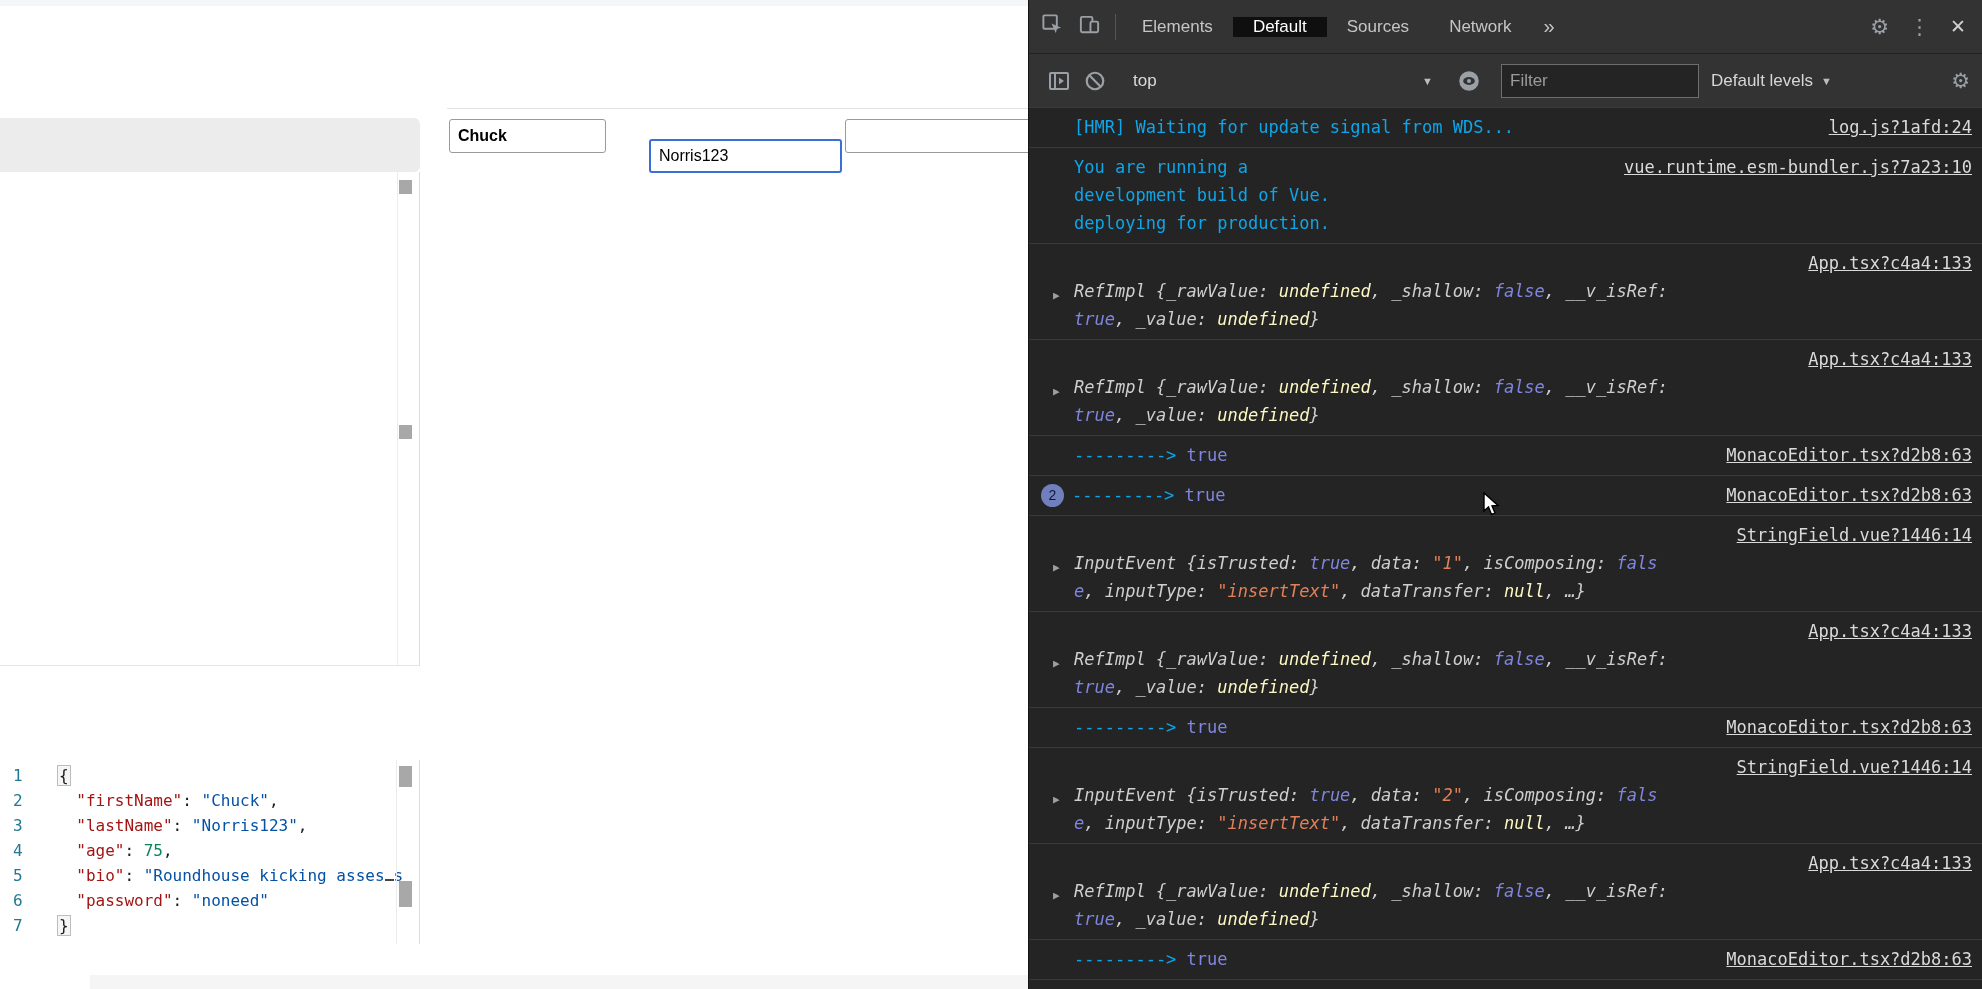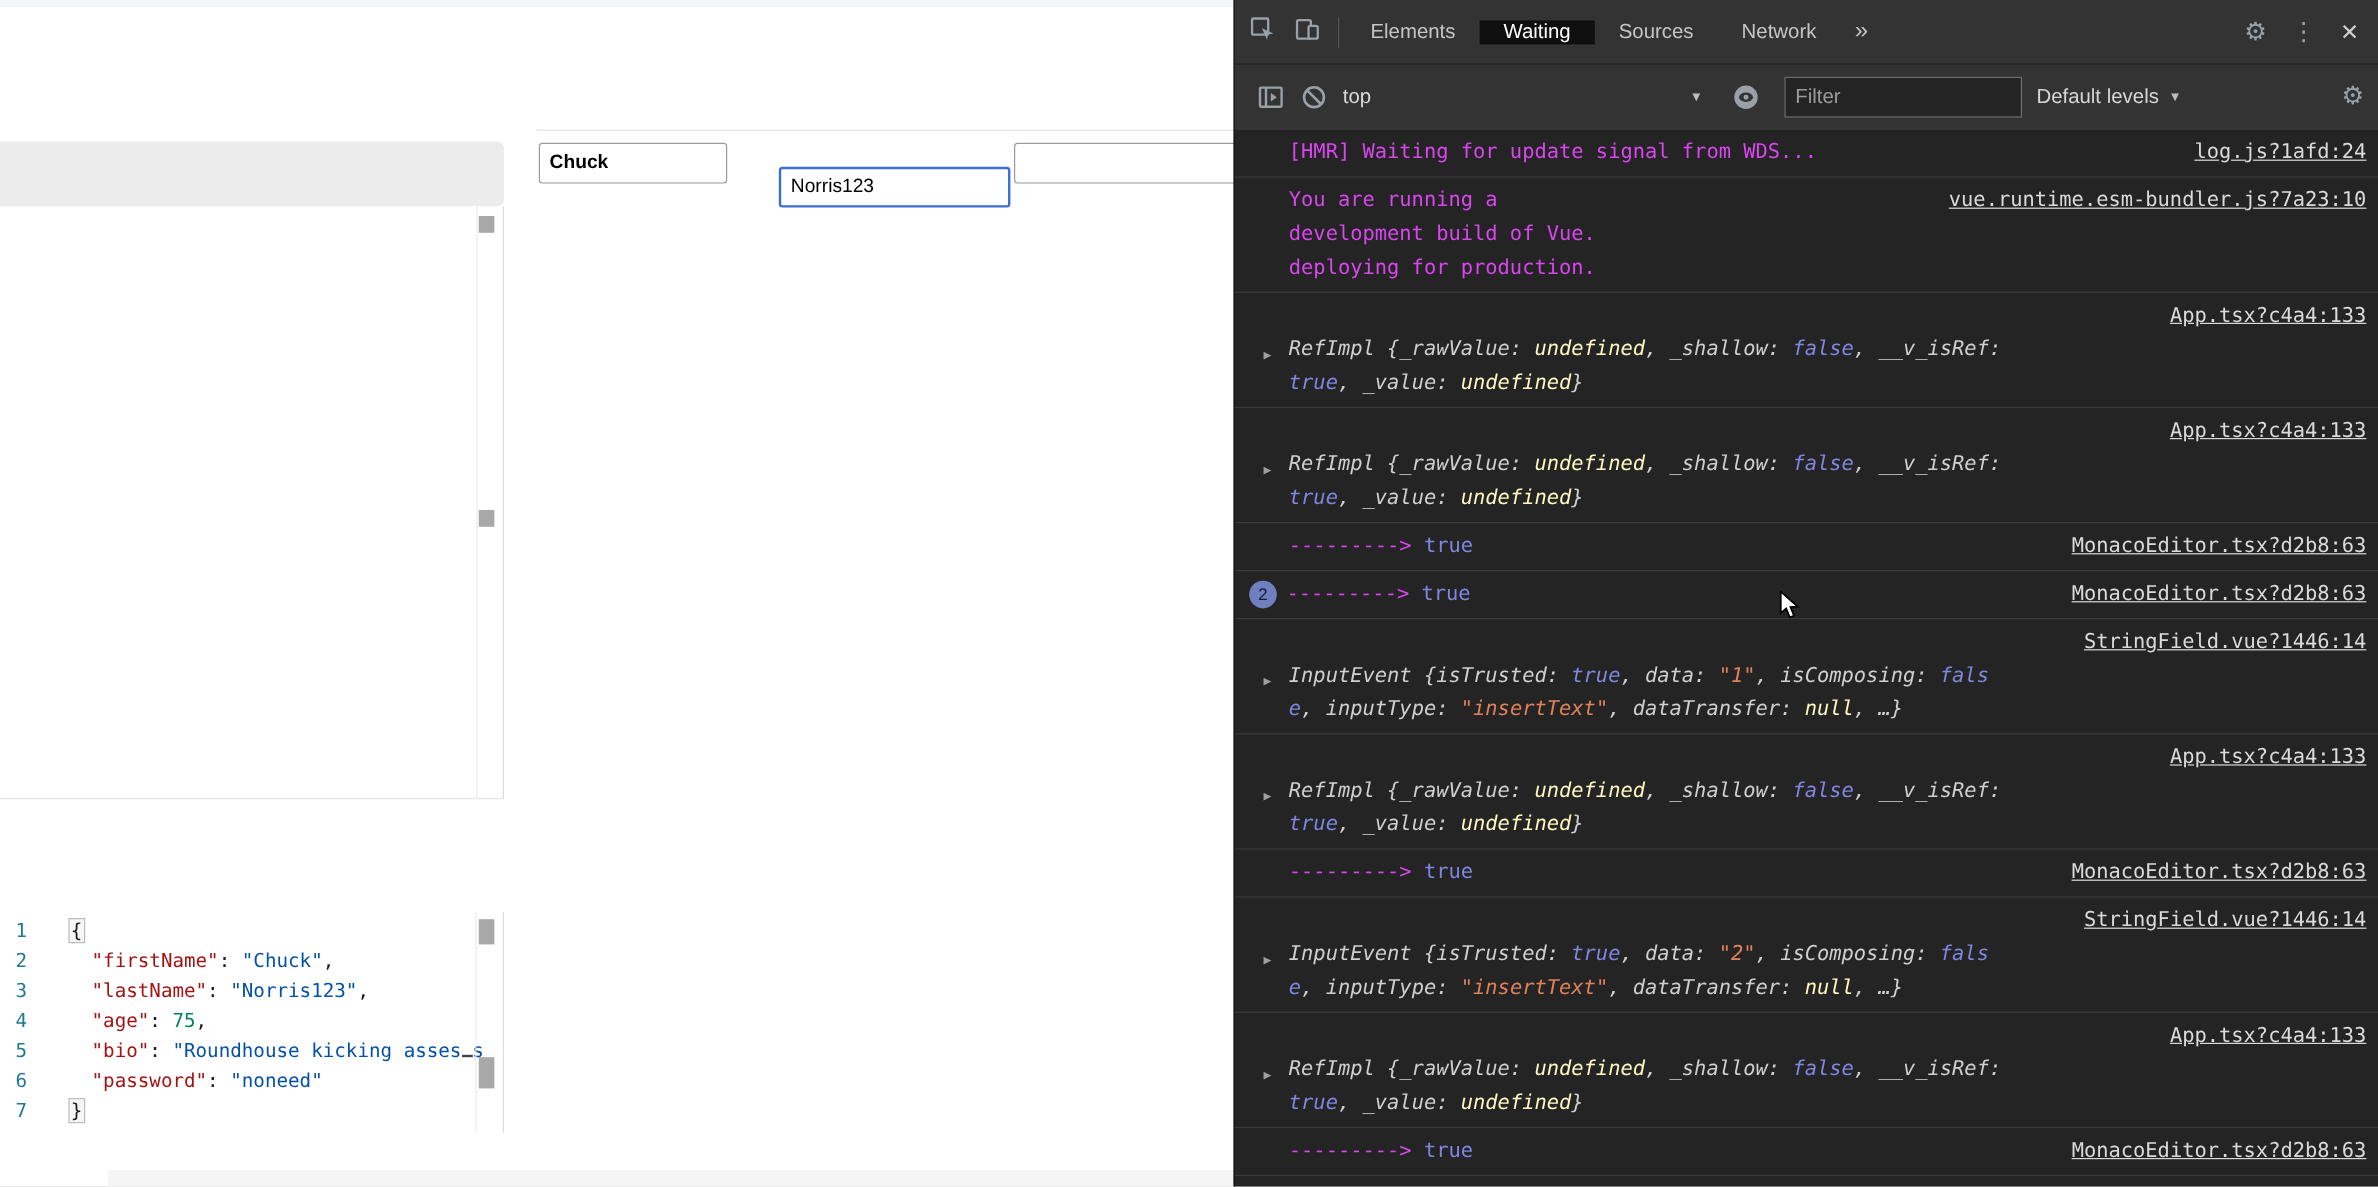--- a/index.html
+++ b/index.html
@@ -46,21 +46,21 @@
   .tab{display:flex;align-items:center;padding:0 20px;font-size:17px;color:#c5c5c5;cursor:default;}
   .tab.active{background:#0f0f0f;color:#fff;}
   .more-tabs{display:flex;align-items:center;font-size:20px;color:#c5c5c5;padding:0 12px;}
   .tb-right{margin-left:auto;display:flex;align-items:center;gap:20px;padding-right:16px;}
   .gi{color:#9aa0a6;font-size:21px;line-height:1;}
   .closex{color:#d0d0d0;font-size:19px;}
 
   .toolbar{height:53px;background:#333;display:flex;align-items:center;border-bottom:1px solid #3a3a3a;
            gap:0;padding:0 12px;}
   .ti{flex:none;display:flex;align-items:center;justify-content:center;width:36px;height:36px;}
-  .ctx-select{display:flex;align-items:center;width:300px;margin-left:6px;font-size:17px;color:#dadada;}
+  .ctx-select{display:flex;align-items:center;width:300px;margin-left:20px;font-size:17px;color:#dadada;}
   .ctx-select .arr{margin-left:auto;font-size:11px;color:#bdbdbd;}
   .eye{margin:0 14px 0 18px;}
   .filter-box{width:198px;height:34px;background:#242424;border:1px solid #6e6e6e;box-sizing:border-box;
               color:#dadada;font-size:17px;padding:0 8px;font-family:"Liberation Sans",sans-serif;}
   .filter-box::placeholder{color:#9b9b9b;}
   .levels{display:flex;align-items:center;font-size:17px;color:#d6d6d6;margin-left:12px;gap:8px;}
   .levels .arr{font-size:11px;color:#bdbdbd;}
   .toolbar .spacer{flex:1;}
 
   .console{height:883px;overflow:hidden;font-family:"DejaVu Sans Mono",monospace;font-size:17px;}
@@ -69,21 +69,21 @@
   .linkline{display:flex;}
   .linkline .sp{flex:1;}
   .cline{display:flex;white-space:pre;}
   .cline .sp{flex:1;}
   .src-link{color:#dadada;text-decoration:underline;margin-left:10px;white-space:nowrap;}
   .tri{position:absolute;left:24px;top:50%;transform:translateY(-50%);font-size:11px;color:#9e9e9e;}
   .msg.toplinked .tri{top:auto;bottom:50%;transform:translateY(64%);}
   .badge{display:inline-block;width:23px;height:23px;border-radius:12px;background:#7080bf;color:#10183a;
          font-size:14px;line-height:23px;text-align:center;margin-right:8px;flex:none;align-self:center;
          font-family:"Liberation Sans",sans-serif;}
-  .seg-plain{color:#d946ef}
+  .seg-plain{color:#0ea5e9}
   .seg-obj{color:#cfcfcf;font-style:italic}
   .seg-undef{color:#fef9c3;font-style:italic}
   .seg-bool{color:#8086e0;font-style:italic}
   .seg-booln{color:#8086e0}
   .seg-str{color:#e0815a;font-style:italic}
 
   .cursor{position:absolute;left:1482px;top:492px;z-index:50;}
 </style>
 </head>
 <body>
@@ -155,21 +155,21 @@
         </span>
         <span>
           <svg width="23" height="23" viewBox="0 0 24 24" fill="none">
             <rect x="3" y="4" width="12" height="16" rx="1.5" stroke="#9aa0a6" stroke-width="2"></rect>
             <rect x="13" y="9" width="8" height="11" rx="1.5" stroke="#9aa0a6" stroke-width="2" fill="#333"></rect>
           </svg>
         </span>
       </div>
       <div class="tb-sep"></div>
       <div class="tab">Elements</div>
-      <div class="tab active">Waiting</div>
+      <div class="tab active">Default</div>
       <div class="tab">Sources</div>
       <div class="tab">Network</div>
       <div class="more-tabs">»</div>
       <div class="tb-right">
         <span class="gi">⚙</span>
         <span class="gi">⋮</span>
         <span class="closex">✕</span>
       </div>
     </div>
 

